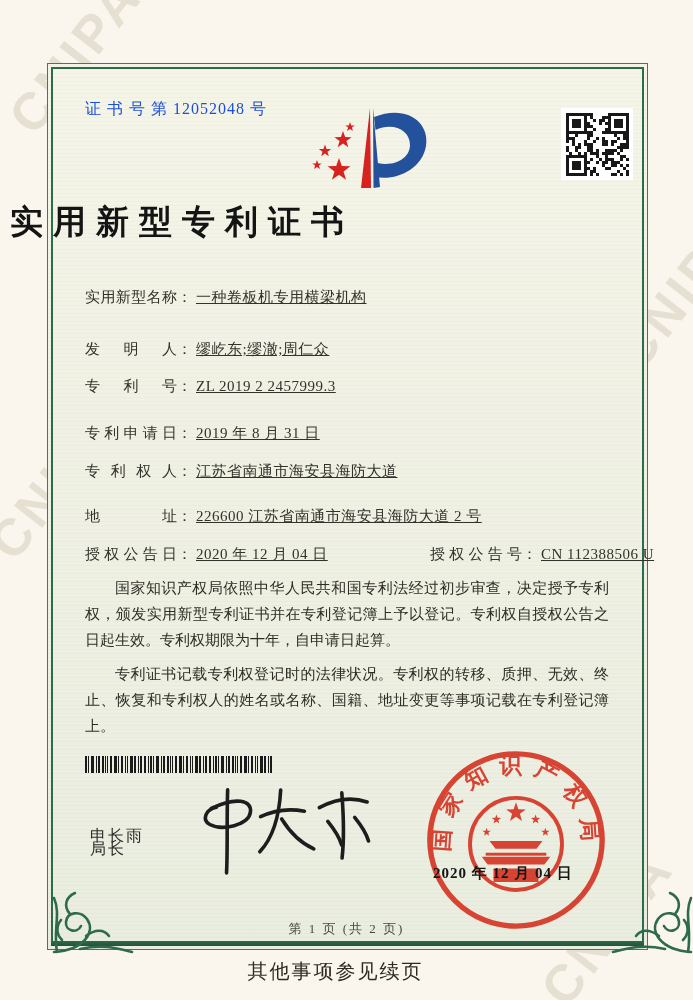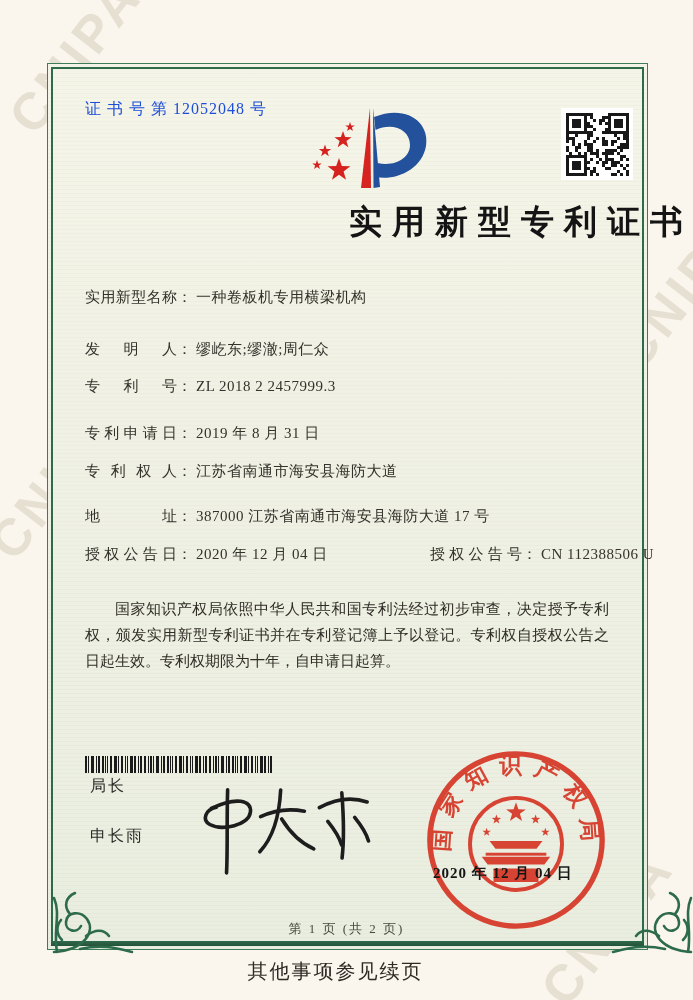--- a/index.html
+++ b/index.html
@@ -45,40 +45,40 @@
   .cert-no{
     position:absolute; left:85px; top:99px; font-size:16px; color:#1d4ed8;
     letter-spacing:1px;
   }
   .logo{position:absolute; left:287px; top:100px;}
   .qr-pad{
     position:absolute; left:561px; top:108px; width:72px; height:72px;
     background:#fff; display:flex; align-items:center; justify-content:center;
   }
   .title{
-    position:absolute; left:0; right:0; top:200px; text-align:right;
+    position:absolute; left:0; right:0; top:200px; text-align:left;
     font-size:33px; font-weight:bold; letter-spacing:10px; color:#141414;
     text-indent:10px;
   }
   
   .frow{position:absolute; left:85px; font-size:15px; color:#35322c; white-space:nowrap;}
   .jlabel{display:inline-flex; justify-content:space-between; width:92px; vertical-align:bottom;}
   .colon{display:inline-block; margin-right:4px;}
-  .fval{letter-spacing:0.5px;}
+  .fval{letter-spacing:0.5px;text-decoration:underline;}
   .frow2{position:absolute; left:345px; top:0; font-size:15px; white-space:nowrap;}
   
   .body-text{
-    position:absolute; left:85px; top:596px; width:524px;
+    position:absolute; left:85px; top:575px; width:524px;
     font-size:15px; line-height:26px; text-align:justify; color:#2f2c26;
   }
   .body-text p{margin:0 0 8px 0; text-indent:2em;}
   
   .barcode-box{position:absolute; left:85px; top:756px; width:192px; height:17px;}
   .signer{position:absolute; left:90px; font-size:16px; color:#2b2b28; letter-spacing:2px;}
-  .signer-title{top:776px;}
+  .signer-title{top:839px;}
   .signer-name{top:826px;text-align:right;}
   .signature{position:absolute; left:182px; top:778px;}
   .seal{position:absolute; left:423px; top:747px; opacity:0.95;}
   .seal-date{
     position:absolute; left:433px; top:864px; font-size:15px; font-weight:bold;
     letter-spacing:1px; color:#151515; white-space:nowrap;
   }
   .page-info{
     position:absolute; left:0; right:0; top:920px; text-align:center;
     font-size:13px; letter-spacing:2px; color:#4a4a42;
@@ -388,21 +388,21 @@
         <span>发</span>
         <span>明</span>
         <span>人</span>
       </span><span class="colon">：</span><span class="fval">缪屹东;缪澈;周仁众</span>
   </div>
   <div class="frow" style="top:377px">
     <span class="jlabel">
         <span>专</span>
         <span>利</span>
         <span>号</span>
-      </span><span class="colon">：</span><span class="fval">ZL 2018 2 2457999.3</span>
+      </span><span class="colon">：</span><span class="fval">ZL 2019 2 2457999.3</span>
   </div>
   <div class="frow" style="top:424px">
     <span class="jlabel">
         <span>专</span>
         <span>利</span>
         <span>申</span>
         <span>请</span>
         <span>日</span>
       </span><span class="colon">：</span><span class="fval">2019 年 8 月 31 日</span>
   </div>
@@ -411,21 +411,21 @@
         <span>专</span>
         <span>利</span>
         <span>权</span>
         <span>人</span>
       </span><span class="colon">：</span><span class="fval">江苏省南通市海安县海防大道</span>
   </div>
   <div class="frow" style="top:507px">
     <span class="jlabel">
         <span>地</span>
         <span>址</span>
-      </span><span class="colon">：</span><span class="fval">387000  江苏省南通市海安县海防大道 17 号</span>
+      </span><span class="colon">：</span><span class="fval">226600  江苏省南通市海安县海防大道 2 号</span>
   </div>
   <div class="frow" style="top:545px">
     <span class="jlabel">
         <span>授</span>
         <span>权</span>
         <span>公</span>
         <span>告</span>
         <span>日</span>
       </span><span class="colon">：</span><span class="fval">2020 年 12 月 04 日</span>
     <span class="frow2">
@@ -434,20 +434,21 @@
           <span>权</span>
           <span>公</span>
           <span>告</span>
           <span>号</span>
         </span><span class="colon">：</span><span class="fval">CN 112388506 U</span>
     </span>
   </div>
 
   <div class="body-text">
     <p>国家知识产权局依照中华人民共和国专利法经过初步审查，决定授予专利权，颁发实用新型专利证书并在专利登记簿上予以登记。专利权自授权公告之日起生效。专利权期限为十年，自申请日起算。</p>
+    <p>专利证书记载专利权登记时的法律状况。专利权的转移、质押、无效、终止、恢复和专利权人的姓名或名称、国籍、地址变更等事项记载在专利登记簿上。</p>
   </div>
 
   <div class="barcode-box">
     <svg width="192" height="17" viewBox="0 0 192 17" fill="#1a1a1a" shape-rendering="crispEdges">
         <rect x="0" y="0" width="2" height="17"></rect>
         <rect x="3" y="0" width="1" height="17"></rect>
         <rect x="6" y="0" width="3" height="17"></rect>
         <rect x="11" y="0" width="1" height="17"></rect>
         <rect x="13" y="0" width="2" height="17"></rect>
         <rect x="17" y="0" width="2" height="17"></rect>

